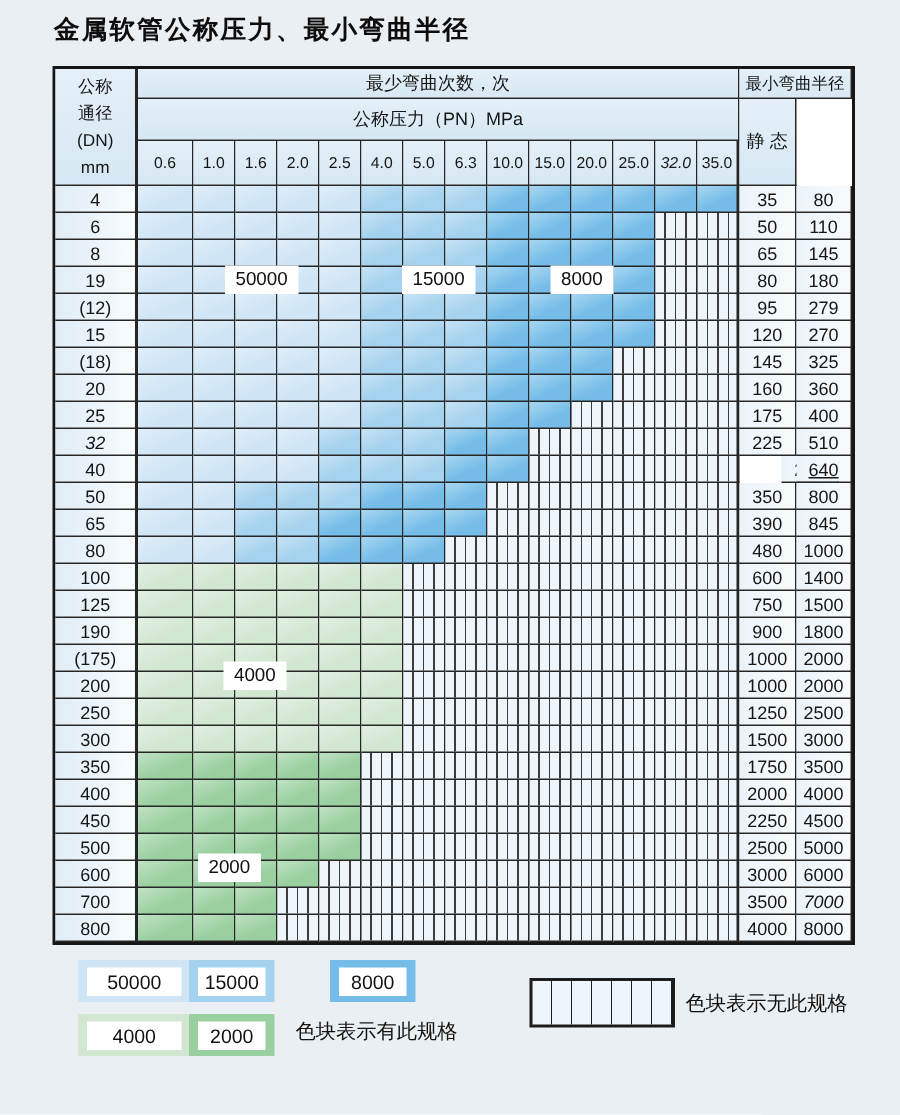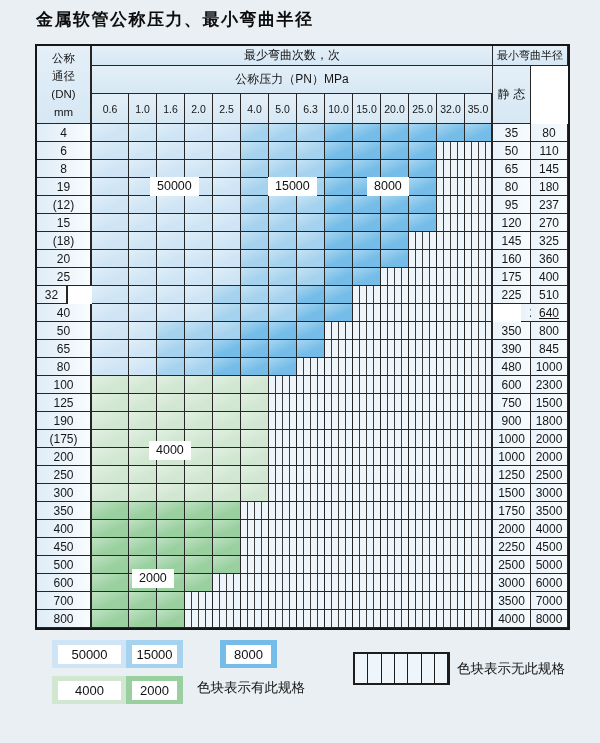--- a/index.html
+++ b/index.html
@@ -80,21 +80,21 @@
       <div class="cell hdr num" style="left: 120px; top: 48px; width: 28px; height: 30px;">1.6</div>
       <div class="cell hdr num" style="left: 148px; top: 48px; width: 28px; height: 30px;">2.0</div>
       <div class="cell hdr num" style="left: 176px; top: 48px; width: 28px; height: 30px;">2.5</div>
       <div class="cell hdr num" style="left: 204px; top: 48px; width: 28px; height: 30px;">4.0</div>
       <div class="cell hdr num" style="left: 232px; top: 48px; width: 28px; height: 30px;">5.0</div>
       <div class="cell hdr num" style="left: 260px; top: 48px; width: 28px; height: 30px;">6.3</div>
       <div class="cell hdr num" style="left: 288px; top: 48px; width: 28px; height: 30px;">10.0</div>
       <div class="cell hdr num" style="left: 316px; top: 48px; width: 28px; height: 30px;">15.0</div>
       <div class="cell hdr num" style="left: 344px; top: 48px; width: 28px; height: 30px;">20.0</div>
       <div class="cell hdr num" style="left: 372px; top: 48px; width: 28px; height: 30px;">25.0</div>
-      <div class="cell hdr num" style="left: 400px; top: 48px; width: 28px; height: 30px;">32.0</div>
+      <div class="cell hdr num" style="left: 400px; top: 48px; width: 28px; height: 30px; font-style: italic;">32.0</div>
       <div class="cell hdr num bR2" style="left: 428px; top: 48px; width: 28px; height: 30px;">35.0</div>
       <div class="cell hdr small" style="left: 456px; top: 0px; width: 75px; height: 20px;">最小弯曲半径</div>
       <div class="cell hdr" style="left: 456px; top: 20px; width: 38px; height: 58px;">静 态</div>
       <div class="cell dn bR2" style="left: 0px; top: 78px; width: 55px; height: 18px;">4</div>
       <div class="cell fill" style="left: 55px; top: 78px; width: 37px; height: 18px; background-color: rgb(207, 229, 245);"></div>
       <div class="cell fill" style="left: 92px; top: 78px; width: 28px; height: 18px; background-color: rgb(207, 229, 245);"></div>
       <div class="cell fill" style="left: 120px; top: 78px; width: 28px; height: 18px; background-color: rgb(207, 229, 245);"></div>
       <div class="cell fill" style="left: 148px; top: 78px; width: 28px; height: 18px; background-color: rgb(207, 229, 245);"></div>
       <div class="cell fill" style="left: 176px; top: 78px; width: 28px; height: 18px; background-color: rgb(207, 229, 245);"></div>
       <div class="cell fill" style="left: 204px; top: 78px; width: 28px; height: 18px; background-color: rgb(165, 210, 238);"></div>
@@ -168,21 +168,21 @@
       <div class="cell fill" style="left: 204px; top: 150px; width: 28px; height: 18px; background-color: rgb(165, 210, 238);"></div>
       <div class="cell fill" style="left: 232px; top: 150px; width: 28px; height: 18px; background-color: rgb(165, 210, 238);"></div>
       <div class="cell fill" style="left: 260px; top: 150px; width: 28px; height: 18px; background-color: rgb(165, 210, 238);"></div>
       <div class="cell fill" style="left: 288px; top: 150px; width: 28px; height: 18px; background-color: rgb(117, 189, 232);"></div>
       <div class="cell fill" style="left: 316px; top: 150px; width: 28px; height: 18px; background-color: rgb(117, 189, 232);"></div>
       <div class="cell fill" style="left: 344px; top: 150px; width: 28px; height: 18px; background-color: rgb(117, 189, 232);"></div>
       <div class="cell fill" style="left: 372px; top: 150px; width: 28px; height: 18px; background-color: rgb(117, 189, 232);"></div>
       <div class="cell x" style="left: 400px; top: 150px; width: 28px; height: 18px;"></div>
       <div class="cell x bR2" style="left: 428px; top: 150px; width: 28px; height: 18px;"></div>
       <div class="cell val" style="left: 456px; top: 150px; width: 38px; height: 18px;">95</div>
-      <div class="cell val" style="left: 494px; top: 150px; width: 37px; height: 18px;">237</div>
+      <div class="cell val" style="left: 494px; top: 150px; width: 37px; height: 18px;">279</div>
       <div class="cell dn bR2" style="left: 0px; top: 168px; width: 55px; height: 18px;">15</div>
       <div class="cell fill" style="left: 55px; top: 168px; width: 37px; height: 18px; background-color: rgb(207, 229, 245);"></div>
       <div class="cell fill" style="left: 92px; top: 168px; width: 28px; height: 18px; background-color: rgb(207, 229, 245);"></div>
       <div class="cell fill" style="left: 120px; top: 168px; width: 28px; height: 18px; background-color: rgb(207, 229, 245);"></div>
       <div class="cell fill" style="left: 148px; top: 168px; width: 28px; height: 18px; background-color: rgb(207, 229, 245);"></div>
       <div class="cell fill" style="left: 176px; top: 168px; width: 28px; height: 18px; background-color: rgb(207, 229, 245);"></div>
       <div class="cell fill" style="left: 204px; top: 168px; width: 28px; height: 18px; background-color: rgb(165, 210, 238);"></div>
       <div class="cell fill" style="left: 232px; top: 168px; width: 28px; height: 18px; background-color: rgb(165, 210, 238);"></div>
       <div class="cell fill" style="left: 260px; top: 168px; width: 28px; height: 18px; background-color: rgb(165, 210, 238);"></div>
       <div class="cell fill" style="left: 288px; top: 168px; width: 28px; height: 18px; background-color: rgb(117, 189, 232);"></div>
@@ -237,21 +237,21 @@
       <div class="cell fill" style="left: 232px; top: 222px; width: 28px; height: 18px; background-color: rgb(165, 210, 238);"></div>
       <div class="cell fill" style="left: 260px; top: 222px; width: 28px; height: 18px; background-color: rgb(165, 210, 238);"></div>
       <div class="cell fill" style="left: 288px; top: 222px; width: 28px; height: 18px; background-color: rgb(117, 189, 232);"></div>
       <div class="cell fill" style="left: 316px; top: 222px; width: 28px; height: 18px; background-color: rgb(117, 189, 232);"></div>
       <div class="cell x" style="left: 344px; top: 222px; width: 28px; height: 18px;"></div>
       <div class="cell x" style="left: 372px; top: 222px; width: 28px; height: 18px;"></div>
       <div class="cell x" style="left: 400px; top: 222px; width: 28px; height: 18px;"></div>
       <div class="cell x bR2" style="left: 428px; top: 222px; width: 28px; height: 18px;"></div>
       <div class="cell val" style="left: 456px; top: 222px; width: 38px; height: 18px;">175</div>
       <div class="cell val" style="left: 494px; top: 222px; width: 37px; height: 18px;">400</div>
-      <div class="cell dn bR2" style="left: 0px; top: 240px; width: 31px; height: 18px;">32</div>
+      <div class="cell dn bR2" style="left: 0px; top: 240px; width: 55px; height: 18px; font-style: italic;">32</div>
       <div class="cell fill" style="left: 55px; top: 240px; width: 37px; height: 18px; background-color: rgb(207, 229, 245);"></div>
       <div class="cell fill" style="left: 92px; top: 240px; width: 28px; height: 18px; background-color: rgb(207, 229, 245);"></div>
       <div class="cell fill" style="left: 120px; top: 240px; width: 28px; height: 18px; background-color: rgb(207, 229, 245);"></div>
       <div class="cell fill" style="left: 148px; top: 240px; width: 28px; height: 18px; background-color: rgb(207, 229, 245);"></div>
       <div class="cell fill" style="left: 176px; top: 240px; width: 28px; height: 18px; background-color: rgb(165, 210, 238);"></div>
       <div class="cell fill" style="left: 204px; top: 240px; width: 28px; height: 18px; background-color: rgb(165, 210, 238);"></div>
       <div class="cell fill" style="left: 232px; top: 240px; width: 28px; height: 18px; background-color: rgb(165, 210, 238);"></div>
       <div class="cell fill" style="left: 260px; top: 240px; width: 28px; height: 18px; background-color: rgb(117, 189, 232);"></div>
       <div class="cell fill" style="left: 288px; top: 240px; width: 28px; height: 18px; background-color: rgb(117, 189, 232);"></div>
       <div class="cell x" style="left: 316px; top: 240px; width: 28px; height: 18px;"></div>
@@ -338,21 +338,21 @@
       <div class="cell fill" style="left: 204px; top: 330px; width: 28px; height: 18px; background-color: rgb(210, 231, 210);"></div>
       <div class="cell x" style="left: 232px; top: 330px; width: 28px; height: 18px;"></div>
       <div class="cell x" style="left: 260px; top: 330px; width: 28px; height: 18px;"></div>
       <div class="cell x" style="left: 288px; top: 330px; width: 28px; height: 18px;"></div>
       <div class="cell x" style="left: 316px; top: 330px; width: 28px; height: 18px;"></div>
       <div class="cell x" style="left: 344px; top: 330px; width: 28px; height: 18px;"></div>
       <div class="cell x" style="left: 372px; top: 330px; width: 28px; height: 18px;"></div>
       <div class="cell x" style="left: 400px; top: 330px; width: 28px; height: 18px;"></div>
       <div class="cell x bR2" style="left: 428px; top: 330px; width: 28px; height: 18px;"></div>
       <div class="cell val" style="left: 456px; top: 330px; width: 38px; height: 18px;">600</div>
-      <div class="cell val" style="left: 494px; top: 330px; width: 37px; height: 18px;">2300</div>
+      <div class="cell val" style="left: 494px; top: 330px; width: 37px; height: 18px;">1400</div>
       <div class="cell dn bR2" style="left: 0px; top: 348px; width: 55px; height: 18px;">125</div>
       <div class="cell fill" style="left: 55px; top: 348px; width: 37px; height: 18px; background-color: rgb(210, 231, 210);"></div>
       <div class="cell fill" style="left: 92px; top: 348px; width: 28px; height: 18px; background-color: rgb(210, 231, 210);"></div>
       <div class="cell fill" style="left: 120px; top: 348px; width: 28px; height: 18px; background-color: rgb(210, 231, 210);"></div>
       <div class="cell fill" style="left: 148px; top: 348px; width: 28px; height: 18px; background-color: rgb(210, 231, 210);"></div>
       <div class="cell fill" style="left: 176px; top: 348px; width: 28px; height: 18px; background-color: rgb(210, 231, 210);"></div>
       <div class="cell fill" style="left: 204px; top: 348px; width: 28px; height: 18px; background-color: rgb(210, 231, 210);"></div>
       <div class="cell x" style="left: 232px; top: 348px; width: 28px; height: 18px;"></div>
       <div class="cell x" style="left: 260px; top: 348px; width: 28px; height: 18px;"></div>
       <div class="cell x" style="left: 288px; top: 348px; width: 28px; height: 18px;"></div>
@@ -542,21 +542,21 @@
       <div class="cell x" style="left: 204px; top: 546px; width: 28px; height: 18px;"></div>
       <div class="cell x" style="left: 232px; top: 546px; width: 28px; height: 18px;"></div>
       <div class="cell x" style="left: 260px; top: 546px; width: 28px; height: 18px;"></div>
       <div class="cell x" style="left: 288px; top: 546px; width: 28px; height: 18px;"></div>
       <div class="cell x" style="left: 316px; top: 546px; width: 28px; height: 18px;"></div>
       <div class="cell x" style="left: 344px; top: 546px; width: 28px; height: 18px;"></div>
       <div class="cell x" style="left: 372px; top: 546px; width: 28px; height: 18px;"></div>
       <div class="cell x" style="left: 400px; top: 546px; width: 28px; height: 18px;"></div>
       <div class="cell x bR2" style="left: 428px; top: 546px; width: 28px; height: 18px;"></div>
       <div class="cell val" style="left: 456px; top: 546px; width: 38px; height: 18px;">3500</div>
-      <div class="cell val" style="left: 494px; top: 546px; width: 37px; height: 18px;">7000</div>
+      <div class="cell val" style="left: 494px; top: 546px; width: 37px; height: 18px; font-style: italic;">7000</div>
       <div class="cell dn bR2" style="left: 0px; top: 564px; width: 55px; height: 18px;">800</div>
       <div class="cell fill" style="left: 55px; top: 564px; width: 37px; height: 18px; background-color: rgb(154, 208, 160);"></div>
       <div class="cell fill" style="left: 92px; top: 564px; width: 28px; height: 18px; background-color: rgb(154, 208, 160);"></div>
       <div class="cell fill" style="left: 120px; top: 564px; width: 28px; height: 18px; background-color: rgb(154, 208, 160);"></div>
       <div class="cell x" style="left: 148px; top: 564px; width: 28px; height: 18px;"></div>
       <div class="cell x" style="left: 176px; top: 564px; width: 28px; height: 18px;"></div>
       <div class="cell x" style="left: 204px; top: 564px; width: 28px; height: 18px;"></div>
       <div class="cell x" style="left: 232px; top: 564px; width: 28px; height: 18px;"></div>
       <div class="cell x" style="left: 260px; top: 564px; width: 28px; height: 18px;"></div>
       <div class="cell x" style="left: 288px; top: 564px; width: 28px; height: 18px;"></div>

